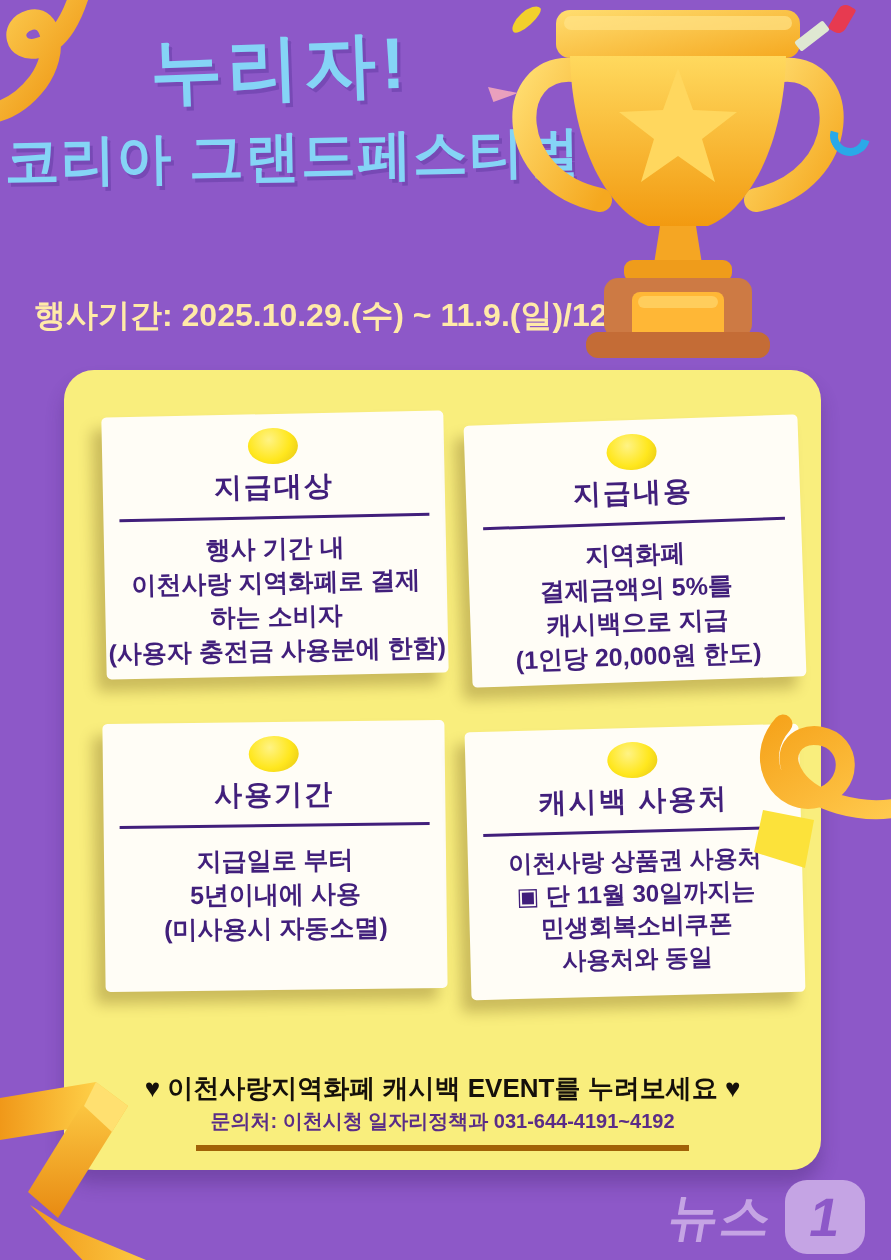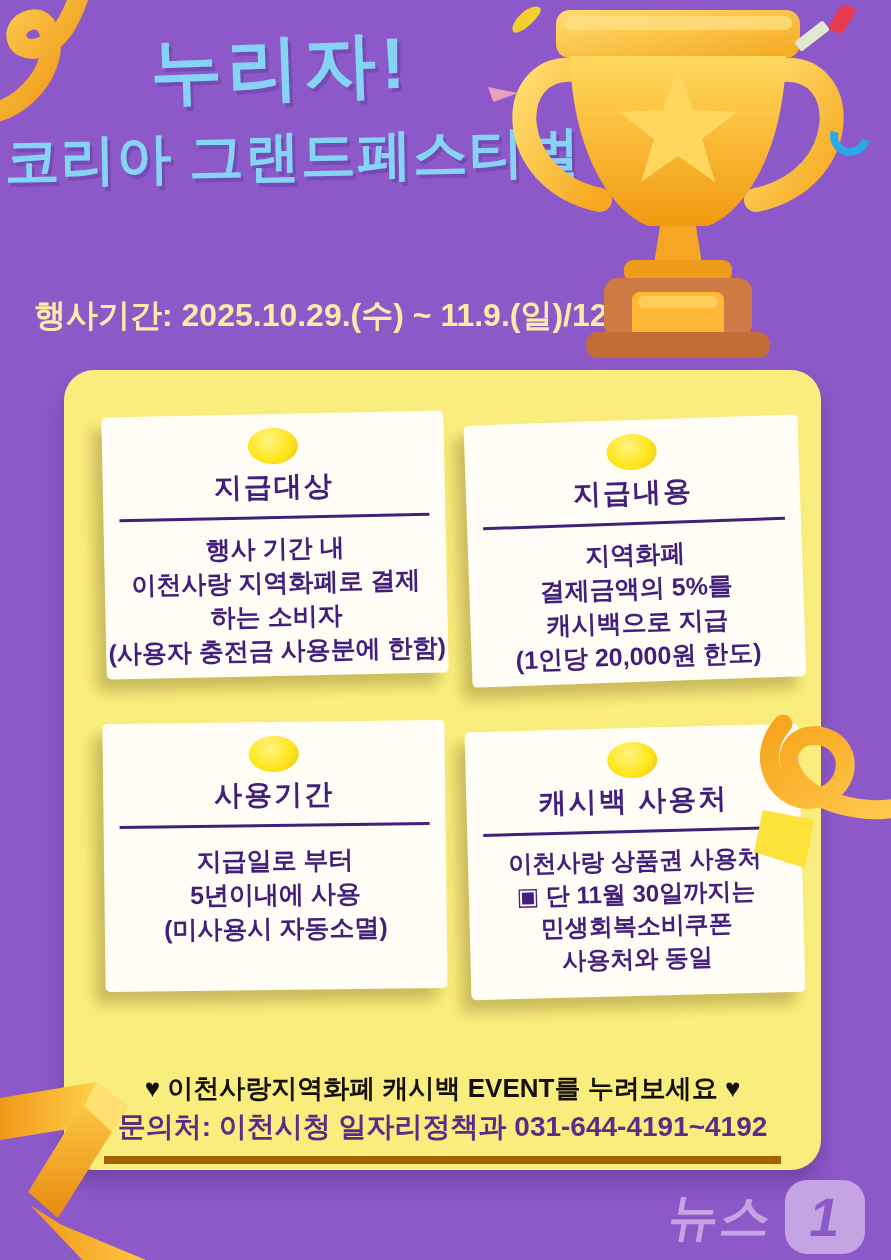--- a/index.html
+++ b/index.html
@@ -36,22 +36,22 @@
   .card-title{font-size:28px;font-weight:800;letter-spacing:2px;}
   .rule{height:3px;background:#411f7b;margin:10px 16px 12px;}
   .card-line{font-size:25px;font-weight:800;line-height:1.36;white-space:nowrap;}
   .c4 .card-line{font-size:24px;}
   .c3 .body{margin-top:16px;}
 
   
   .footer-message{position:absolute;left:0;top:664px;width:100%;text-align:center;
                   font-size:26px;font-weight:800;color:#15100a;white-space:nowrap;margin-top:37px;}
   .contact-wrap{position:absolute;left:0;top:738px;width:100%;text-align:center;}
-  .contact{display:inline-block;font-size:28px;font-weight:800;color:#5a2c87;
-           border-bottom:8px solid #a16207;padding:0 14px 10px;white-space:nowrap;}
+  .contact{display:inline-block;font-size:20px;font-weight:800;color:#5a2c87;
+           border-bottom:6px solid #a16207;padding:0 14px 10px;white-space:nowrap;}
 
   
   .watermark{position:absolute;right:26px;bottom:6px;display:flex;align-items:center;
              gap:12px;opacity:.95;}
   .wm-text{font-size:50px;font-weight:800;color:#c9a9e6;transform:skewX(-10deg);
            letter-spacing:2px;}
   .wm-badge{width:80px;height:74px;border-radius:22px;background:#c9a9e6;
             display:flex;align-items:center;justify-content:center;}
   .wm-badge span{font-size:54px;font-weight:800;color:#8d58c8;transform:skewX(-10deg);}
 

